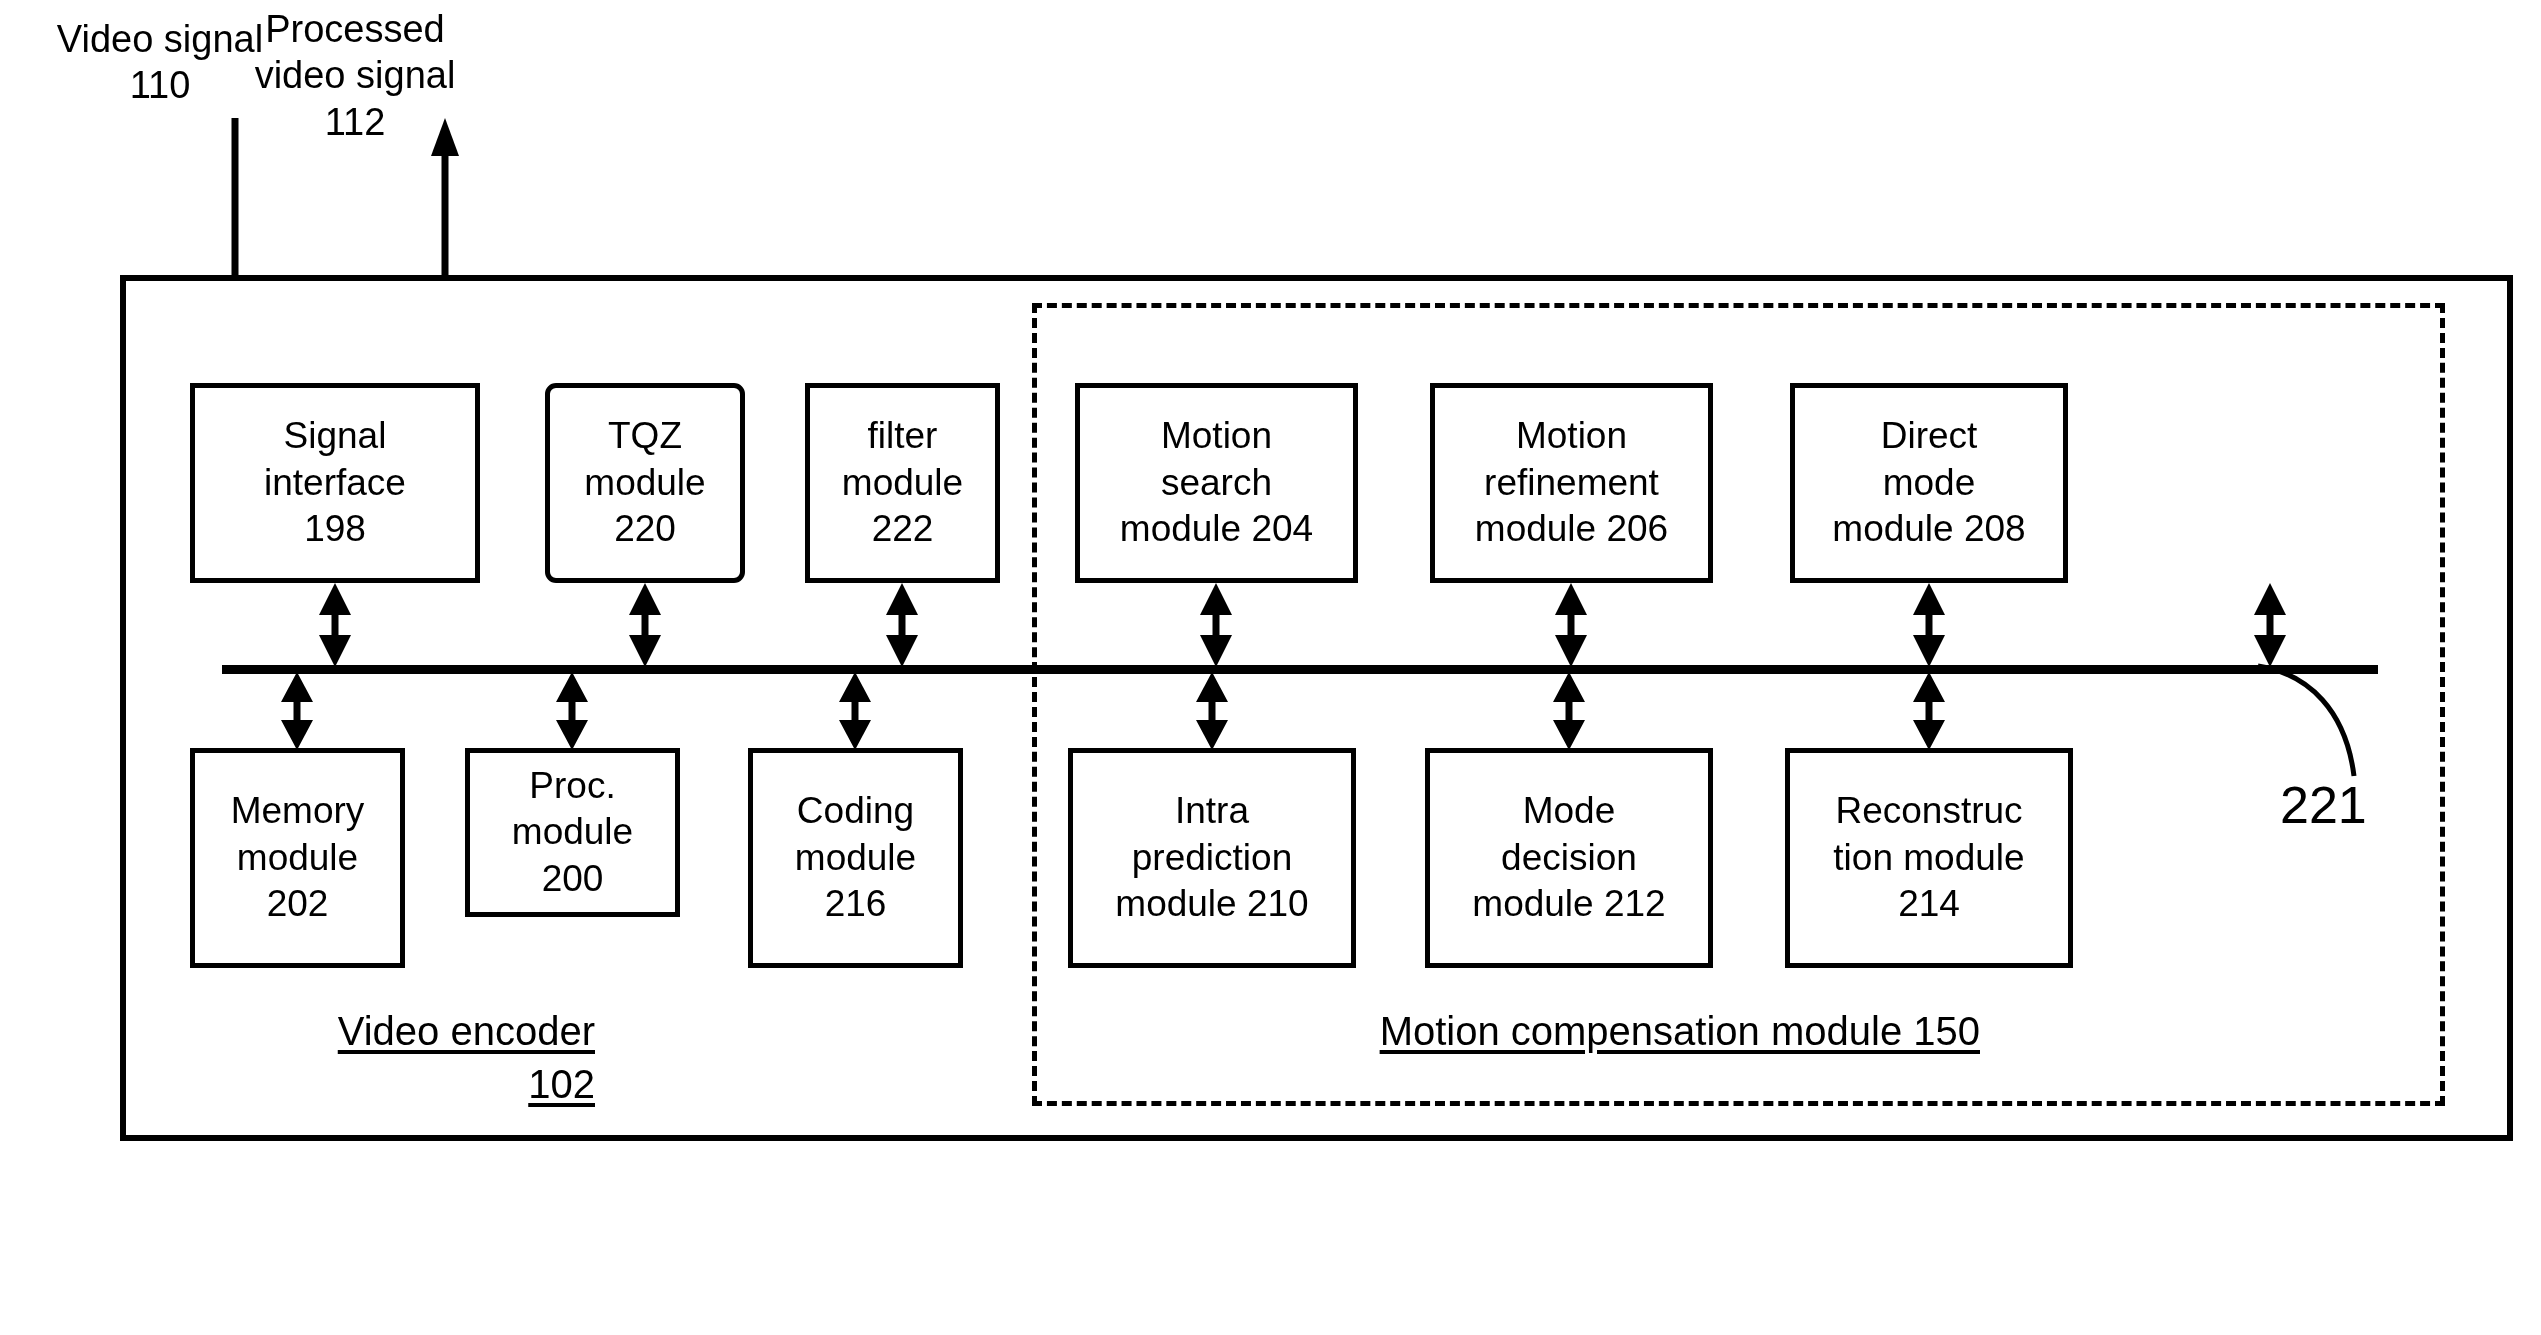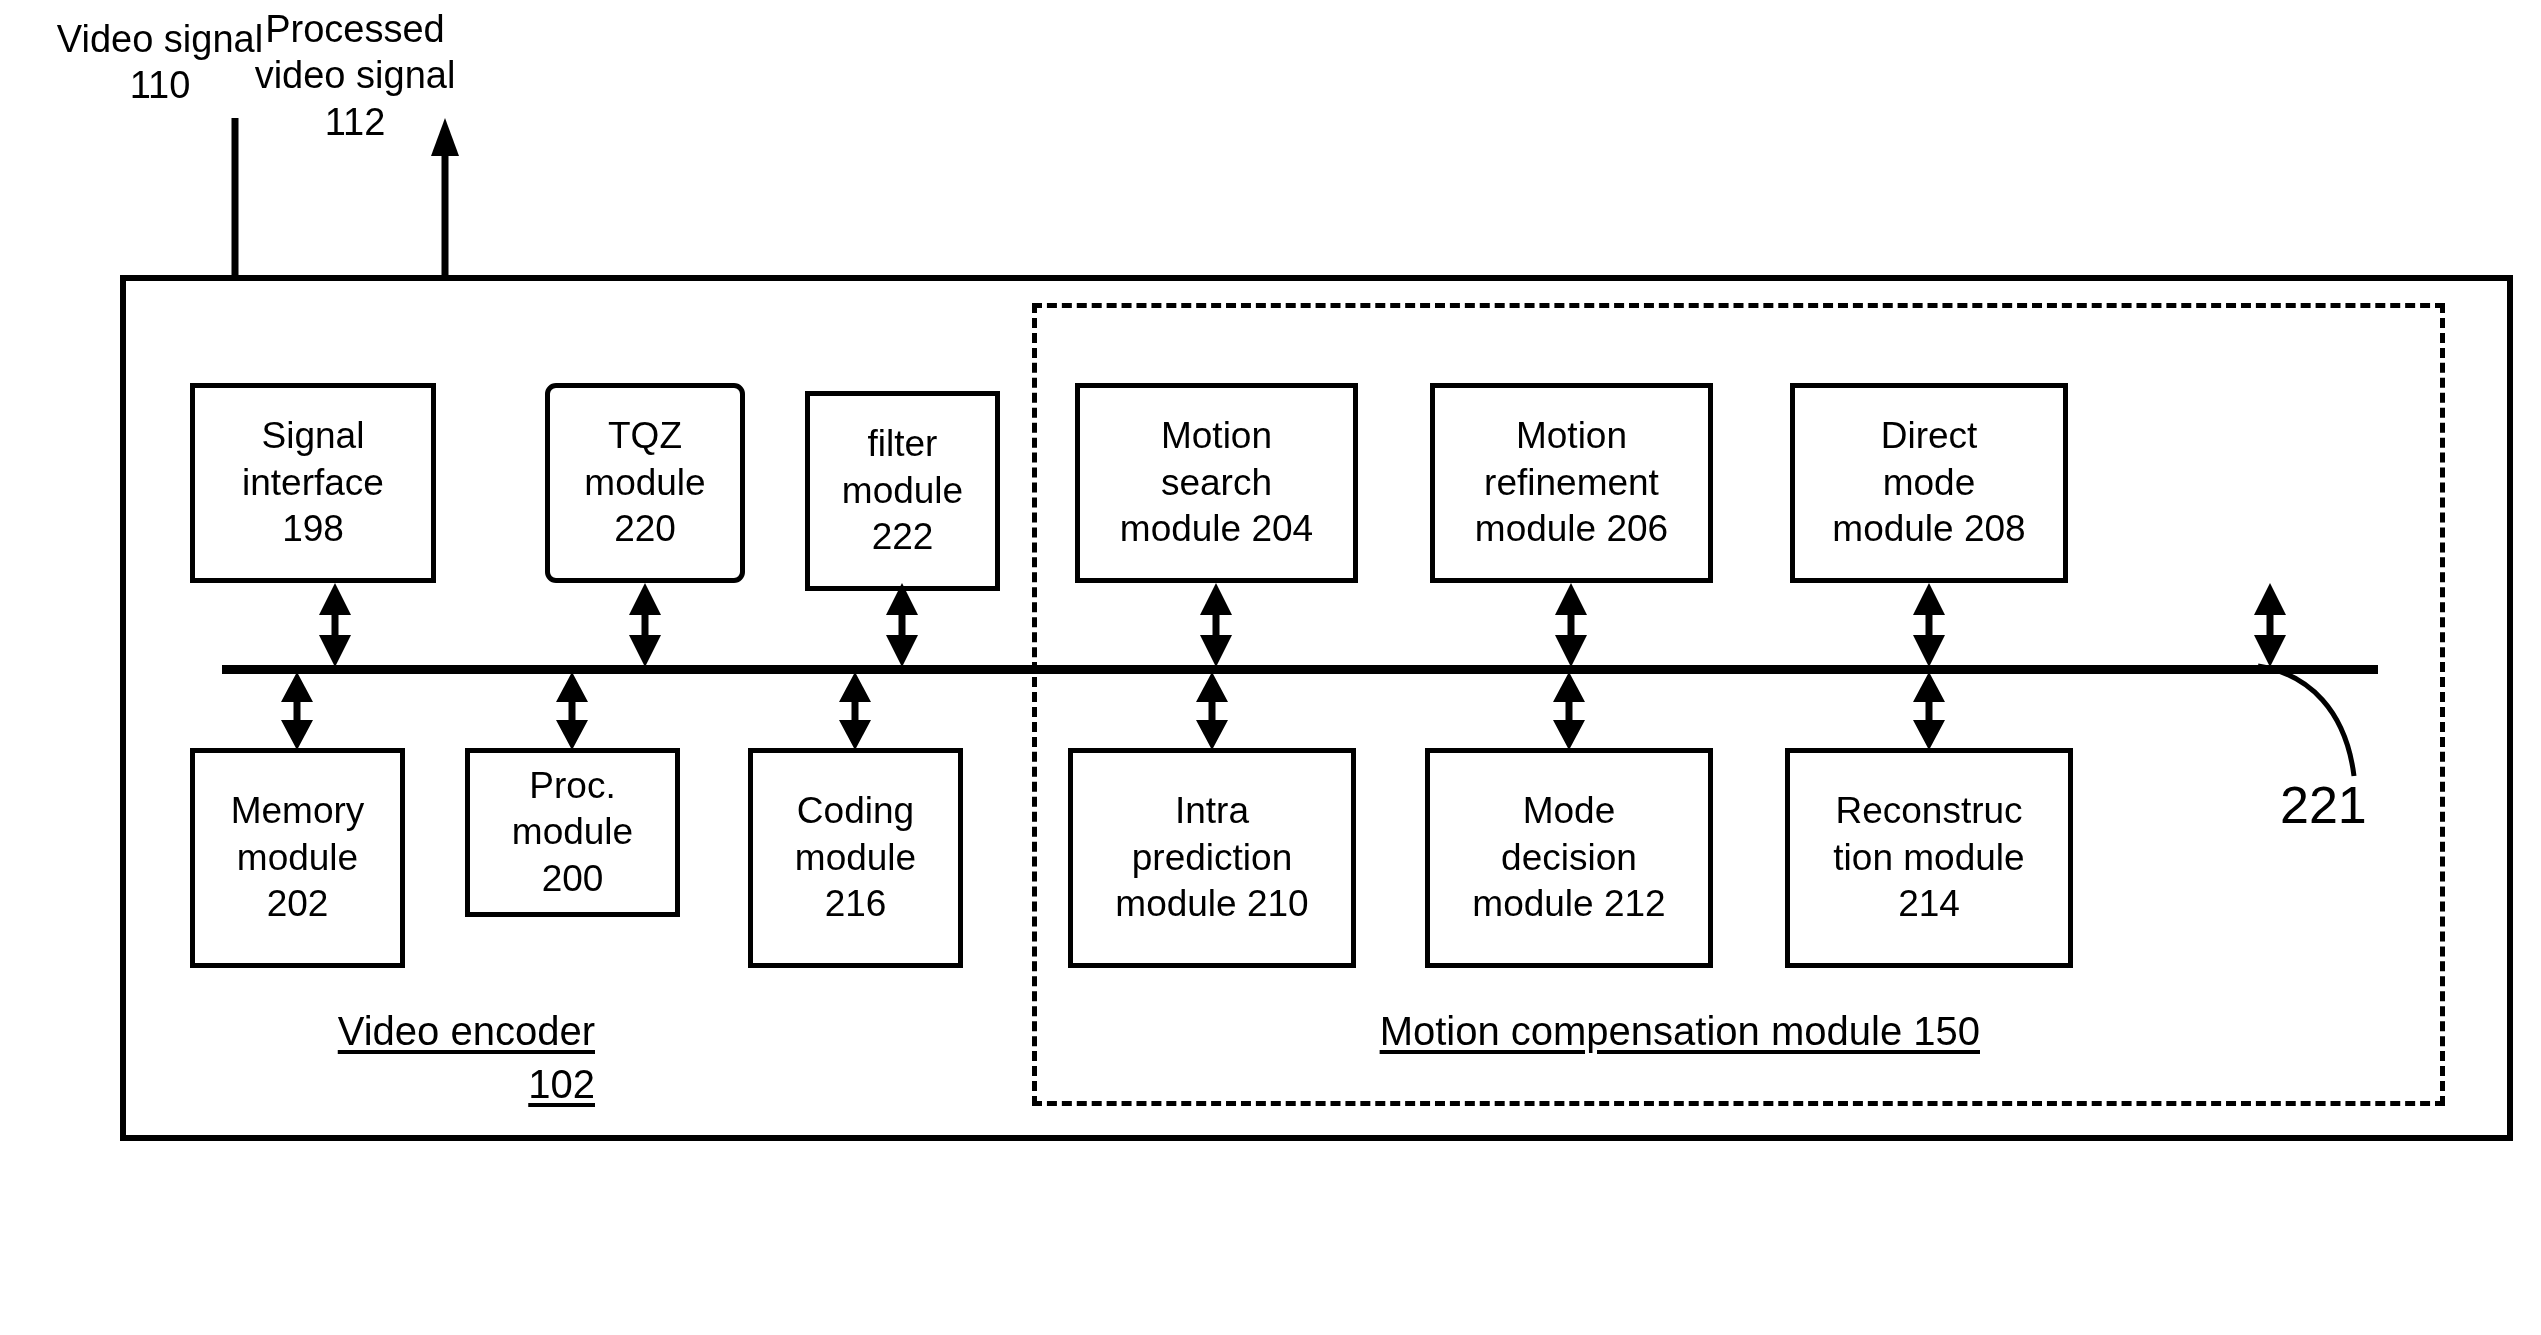--- a/index.html
+++ b/index.html
@@ -148,27 +148,27 @@
 
   <div id="bus-line"></div>
 
   <div id="leader-221">
     <svg width="180" height="130" viewBox="0 0 180 130">
       <path d="M 8 6 C 60 14, 96 52, 104 116" stroke="#000" stroke-width="5" fill="none"></path>
     </svg>
   </div>
   <div id="label-221">221</div>
 
-  <div class="module" style="left:190px; top:383px; width:246px; height:200px;">Signal
+  <div class="module" style="left:190px; top:383px; width:290px; height:200px;">Signal
 interface
 198</div>
   <div class="module" style="left:545px; top:383px; width:200px; height:200px;border-radius:11px;">TQZ
 module
 220</div>
-  <div class="module" style="left:805px; top:383px; width:195px; height:200px;margin-top:8px;">filter
+  <div class="module" style="left:805px; top:383px; width:195px; height:200px;">filter
 module
 222</div>
   <div class="module" style="left:1075px; top:383px; width:283px; height:200px;">Motion
 search
 module 204</div>
   <div class="module" style="left:1430px; top:383px; width:283px; height:200px;">Motion
 refinement
 module 206</div>
   <div class="module" style="left:1790px; top:383px; width:278px; height:200px;">Direct
 mode

